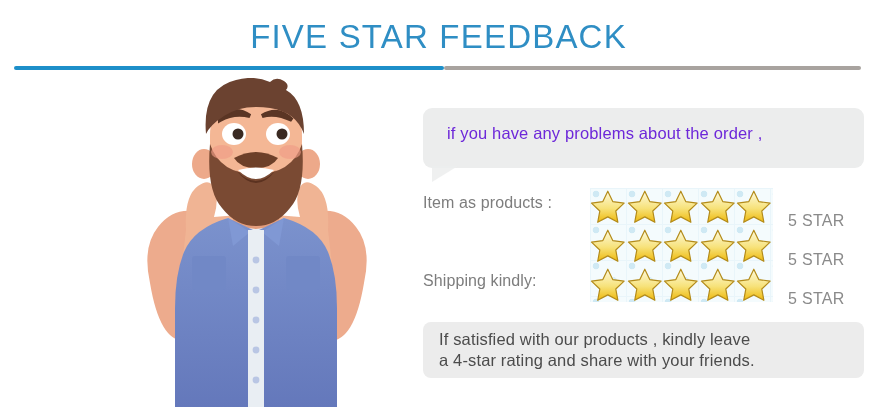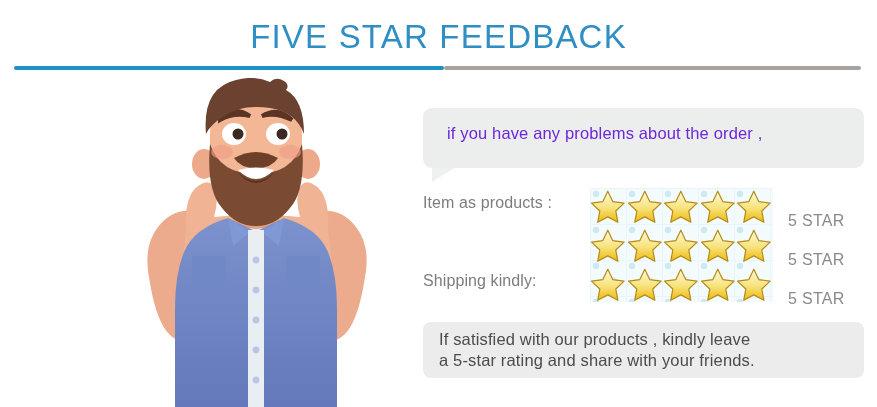--- a/index.html
+++ b/index.html
@@ -250,17 +250,17 @@
           <svg viewBox="0 0 36 35">
               <path d="M18 3 l5 10.5 11.5 1.6 -8.4 8 2.1 11.4 -10.2 -5.5 -10.2 5.5 2.1 -11.4 -8.4 -8 11.5 -1.6z" fill="url(#sg1)" stroke="#b38b1a" stroke-width="1.2" stroke-linejoin="round"></path>
             </svg>
         </span>
         <span class="rate-value">5 STAR</span>
       </div>
     </div>
 
     <div class="note">
       <p>If satisfied with our products ,  kindly leave</p>
-      <p>a 5-star rating and share with your friends.</p>
+      <p>a 4-star rating and share with your friends.</p>
     </div>
 
   </div>
 </div>
 
 </body></html>

